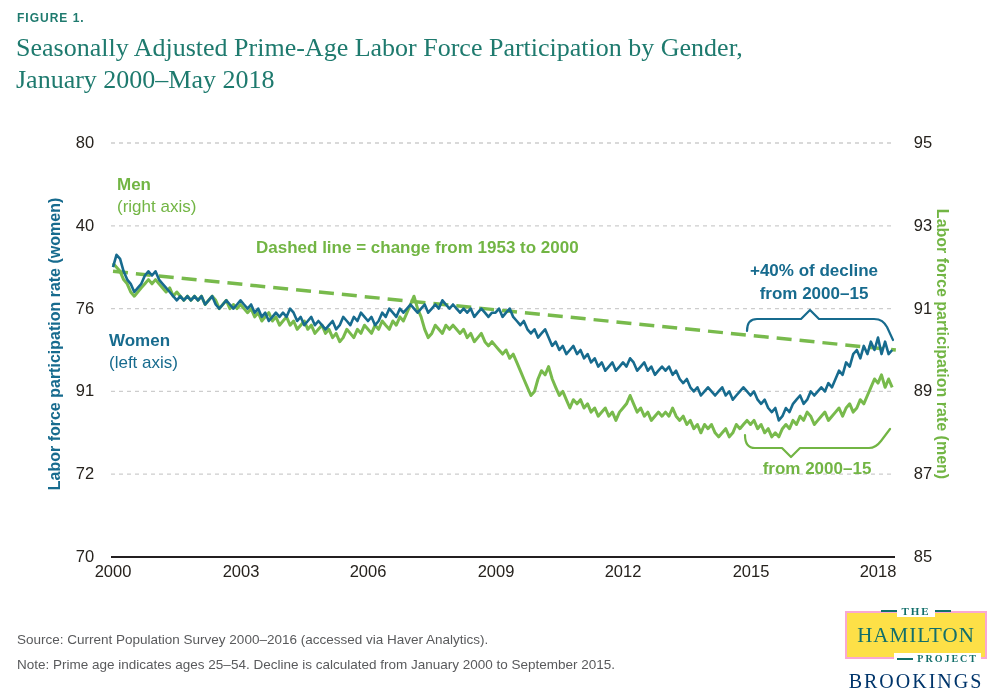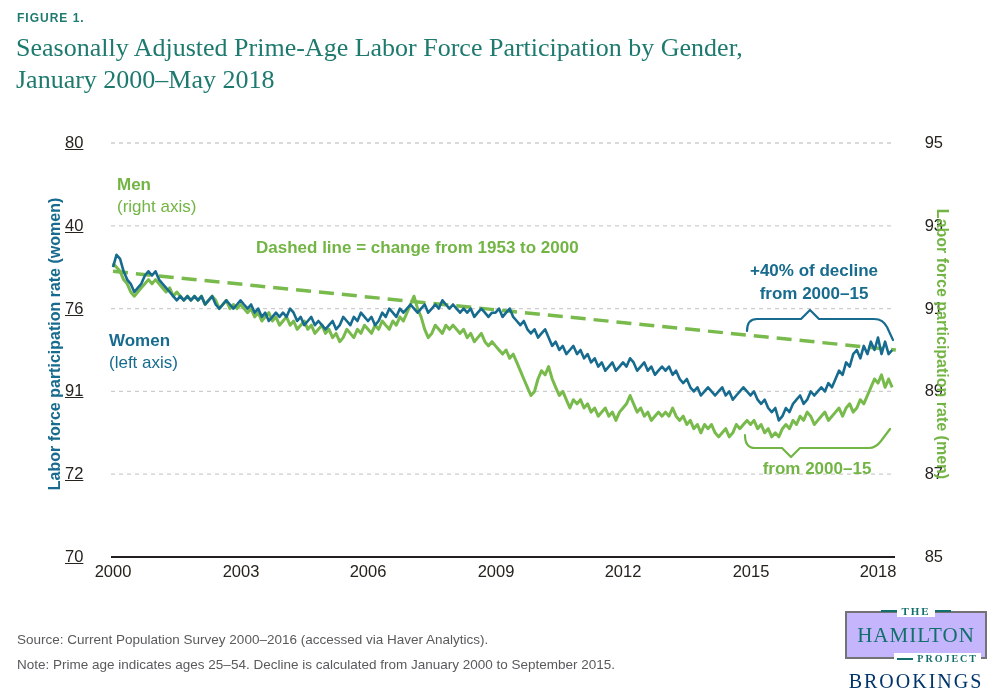--- a/index.html
+++ b/index.html
@@ -10,40 +10,40 @@
   .title{position:absolute;left:16px;top:32px;font-family:"Liberation Serif",serif;
          font-size:26px;line-height:32px;color:#1E7A6E;}
   #plot{position:absolute;left:0;top:0;}
   .grid{stroke:#CDCDCD;stroke-width:1.3;stroke-dasharray:4 4;fill:none;}
   .axisline{stroke:#231F20;stroke-width:2;}
   .trend{stroke:#78BA4C;stroke-width:3.5;stroke-dasharray:15 8;fill:none;}
   .series-women{fill:none;stroke:#176B8E;stroke-width:2.6;stroke-linejoin:round;}
   .series-men{fill:none;stroke:#78BA4C;stroke-width:3;stroke-linejoin:round;}
   .brace{fill:none;stroke-width:2.2;stroke-linecap:round;stroke-linejoin:round;}
   .tick{position:absolute;font-size:16.5px;color:#26221D;pointer-events:none;}
-  .tick-left{width:40px;text-align:left;text-decoration:underline;}
-  .tick-right{width:40px;text-align:right;}
+  .tick-left{width:40px;text-align:center;}
+  .tick-right{width:40px;text-align:center;}
   .tick-x{width:56px;text-align:center;}
   .legend{position:absolute;font-size:17px;line-height:22px;}
   .legend b{font-weight:bold;}
   .legend-men{color:#72B544;}
   .legend-women{color:#176B8E;}
   .trend-label{position:absolute;left:256px;top:238px;font-size:17px;font-weight:bold;color:#72B544;}
   .ann{position:absolute;width:178px;text-align:center;font-size:17px;font-weight:bold;line-height:23px;}
   .ann-women{left:725px;top:259px;color:#176B8E;}
   .ann-men{left:728px;top:457px;color:#72B544;}
   .axis-title{position:absolute;width:420px;height:20px;text-align:center;
               font-size:16px;font-weight:bold;}
   .axis-title-left{left:-154px;top:334px;color:#176B8E;transform:rotate(-90deg);}
   .axis-title-right{left:731px;top:334px;color:#72B544;transform:rotate(90deg);}
   .footnote{position:absolute;left:17px;font-size:13.5px;color:#595A5C;}
   .source{top:632px;}
   .note{top:657px;}
   .logo{position:absolute;left:845px;top:611px;width:142px;}
-  .hp-box{position:relative;border:2px solid #737373;height:44px;background:#c4b5fd;}
+  .hp-box{position:relative;border:2px solid #f9a8d4;height:44px;background:#fde047;}
   .hp-the-row{position:absolute;top:-8px;left:0;right:0;display:flex;align-items:center;
               justify-content:center;background:transparent;}
   .hp-dash{width:16px;height:2px;background:#126F6B;}
   .hp-the{background:#ffffff;padding:0 4px;font-family:"Liberation Serif",serif;
           font-size:11px;font-weight:bold;letter-spacing:2px;color:#126F6B;}
   .hp-name{margin-top:10px;text-align:center;font-family:"Liberation Serif",serif;
            font-size:21px;letter-spacing:1px;color:#126F6B;}
   .hp-project-row{position:absolute;bottom:-7px;right:4px;display:flex;align-items:center;background:#ffffff;padding:0 3px;}
   .hp-project{font-family:"Liberation Serif",serif;font-size:10px;font-weight:bold;
               letter-spacing:2px;color:#126F6B;padding-left:4px;}

